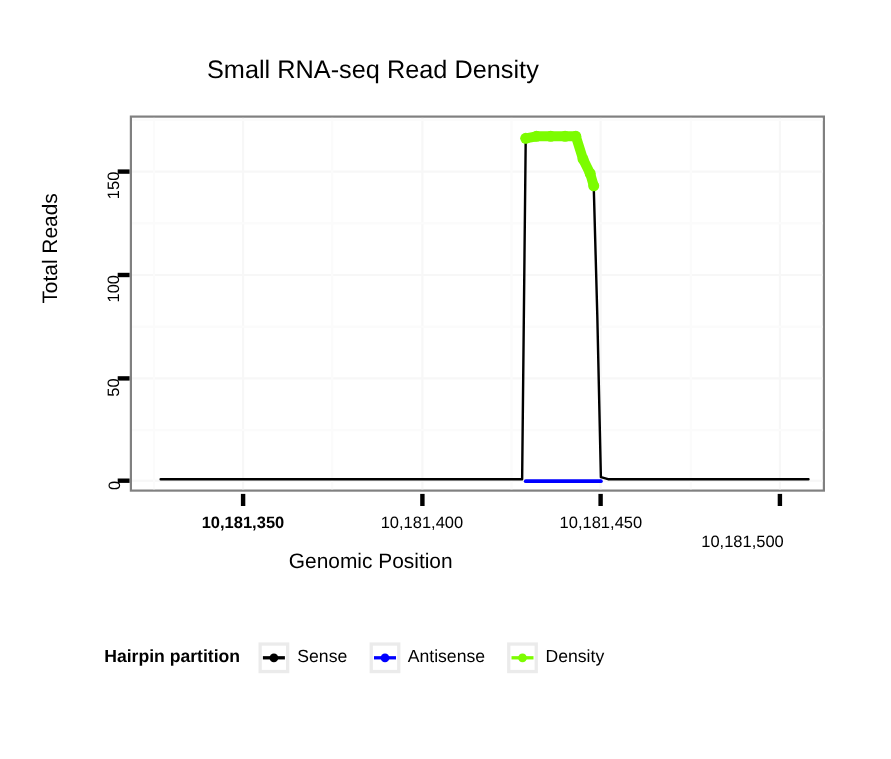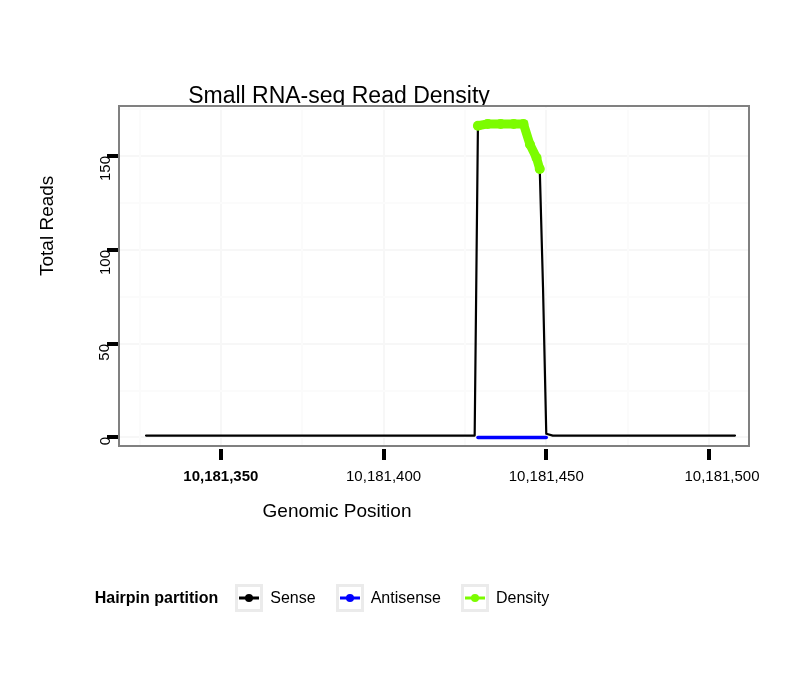--- a/index.html
+++ b/index.html
@@ -8,21 +8,21 @@
     background:#ffffff;
     font-family:"Liberation Sans", sans-serif;
     color:#000000;
     overflow:hidden;
     position:relative;
   }
   #figure{position:absolute;left:0;top:0;width:810px;height:690px;}
 
   
   #chart-title{
-    position:absolute;left:0;top:80px;width:678px;
+    position:absolute;left:0;top:48px;width:678px;
     text-align:center;
     font-size:23px;
     line-height:30px;
     color:#000;
     letter-spacing:0px;
   }
 
   
   #plot-panel{
     position:absolute;
@@ -175,21 +175,21 @@
   </div>
 
   <div id="x-axis">
       <div class="xtick-mark" style="left: 218.87px;"></div>
       <div class="xtick-label" style="left: 220.87px; font-weight: bold;">10,181,350</div>
       <div class="xtick-mark" style="left: 381.565px;"></div>
       <div class="xtick-label" style="left: 383.565px;">10,181,400</div>
       <div class="xtick-mark" style="left: 544.259px;"></div>
       <div class="xtick-label" style="left: 546.259px;">10,181,450</div>
       <div class="xtick-mark" style="left: 706.953px;"></div>
-      <div class="xtick-label" style="left: 722px;">10,181,500</div>
+      <div class="xtick-label" style="left: 675px; margin-top: 17px;">10,181,500</div>
     </div>
   <div id="x-axis-title">Genomic Position</div>
 
   <div id="legend">
     <div id="legend-title">Hairpin partition</div>
   <div class="legend-entry">
         <div class="legend-key">
           <div class="legend-key-inner">
             <div class="legend-line" style="background: rgb(0, 0, 0);"></div>
             <div class="legend-dot" style="background: rgb(0, 0, 0);"></div>

